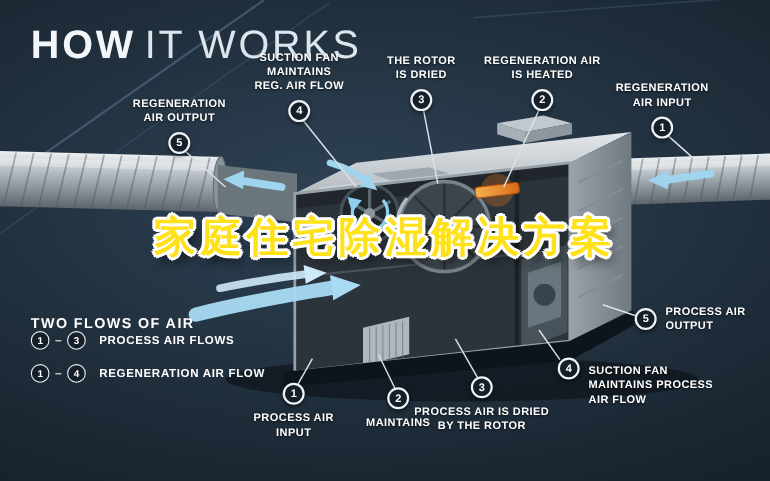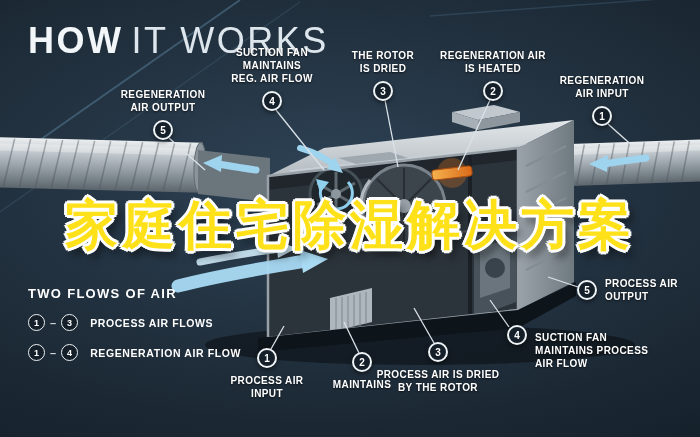--- a/index.html
+++ b/index.html
@@ -8,40 +8,40 @@
   .stage { position:absolute; inset:0;
     background: radial-gradient(ellipse 95% 75% at 46% 42%, #2e4356 0%, #22313f 48%, #141f29 100%); }
   svg.illo { position:absolute; inset:0; z-index:1; }
 
   .title { position:absolute; left:28px; top:20px; z-index:6; color:#f2f6f9;
     font-size:36px; letter-spacing:2.5px; white-space:nowrap; }
   .title .b { font-weight:800; }
   .title .l { font-weight:400; color:#dde6ec; margin-left:8px; }
 
   .overlay-cn { position:absolute; left:50%; top:190px; transform:translateX(-50%);
-    z-index:5; font-size:53px; font-weight:900; letter-spacing:4px; color:#ffe11a;
+    z-index:5; font-size:38px; font-weight:900; letter-spacing:4px; color:#ffe11a;
     white-space:nowrap; font-family:"DejaVu Sans",sans-serif;
     text-shadow:-2px -2px 0 #fff, 2px -2px 0 #fff, -2px 2px 0 #fff, 2px 2px 0 #fff,
       -3px 0 0 #fff, 3px 0 0 #fff, 0 -3px 0 #fff, 0 3px 0 #fff, 5px 7px 9px rgba(0,0,0,.55); }
 
   .callout { position:absolute; z-index:6; width:20px; height:20px; }
   .badge { width:20px; height:20px; border-radius:50%; background:#141f29;
     border:2px solid #eef3f6; color:#fff; font-size:10px; font-weight:700;
     display:flex; align-items:center; justify-content:center;
     box-shadow:0 2px 4px rgba(0,0,0,.5); }
   .callout-label { position:absolute; color:#fff; font-size:10px; font-weight:700;
     letter-spacing:.4px; line-height:1.3; white-space:pre-line;
     text-shadow:0 1px 2px rgba(0,0,0,.65); }
   .lbl-above { bottom:26px; left:50%; transform:translateX(-50%); text-align:center; width:max-content; }
   .lbl-below { top:26px; left:50%; transform:translateX(-50%); text-align:center; width:max-content; }
   .lbl-right { left:28px; top:50%; transform:translateY(-50%); text-align:left; width:max-content; }
   .lbl-right-low { left:28px; top:6px; text-align:left; width:max-content; }
 
   .legend { position:absolute; left:28px; top:286px; z-index:6; color:#fff; }
-  .legend-title { font-size:13px; font-weight:800; letter-spacing:1.3px; margin-bottom:13px; }
+  .legend-title { font-size:13px; font-weight:800; letter-spacing:1.3px; }
   .legend-row { display:flex; align-items:center; gap:5px; margin-bottom:13px; }
   .badge.small { width:17px; height:17px; font-size:9px; border-width:1.5px; box-shadow:none; }
   .legend-sep { font-size:11px; color:#cfd8de; font-weight:700; }
   .legend-label { font-size:10.5px; font-weight:700; letter-spacing:.6px; margin-left:7px; }
 </style>
 </head>
 <body>
 
 <div class="stage">
 

